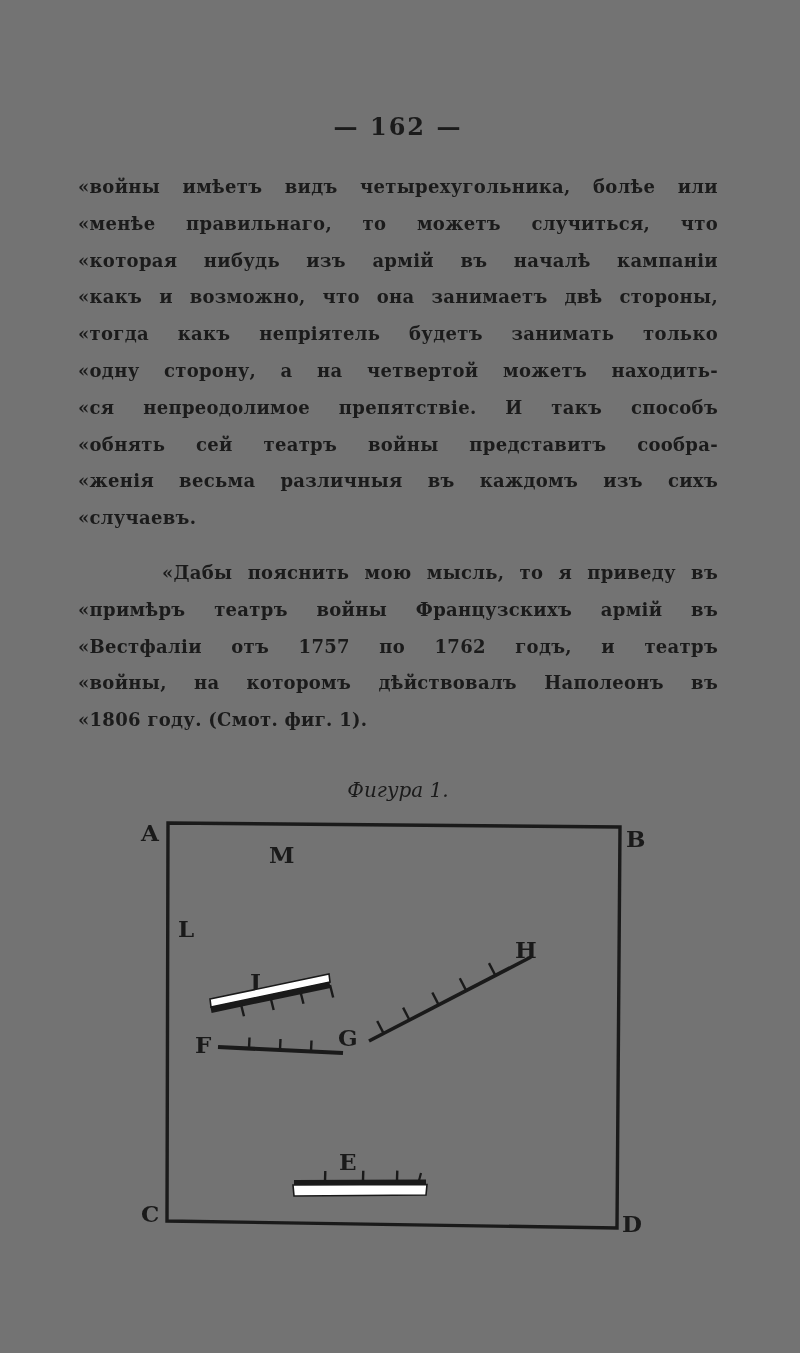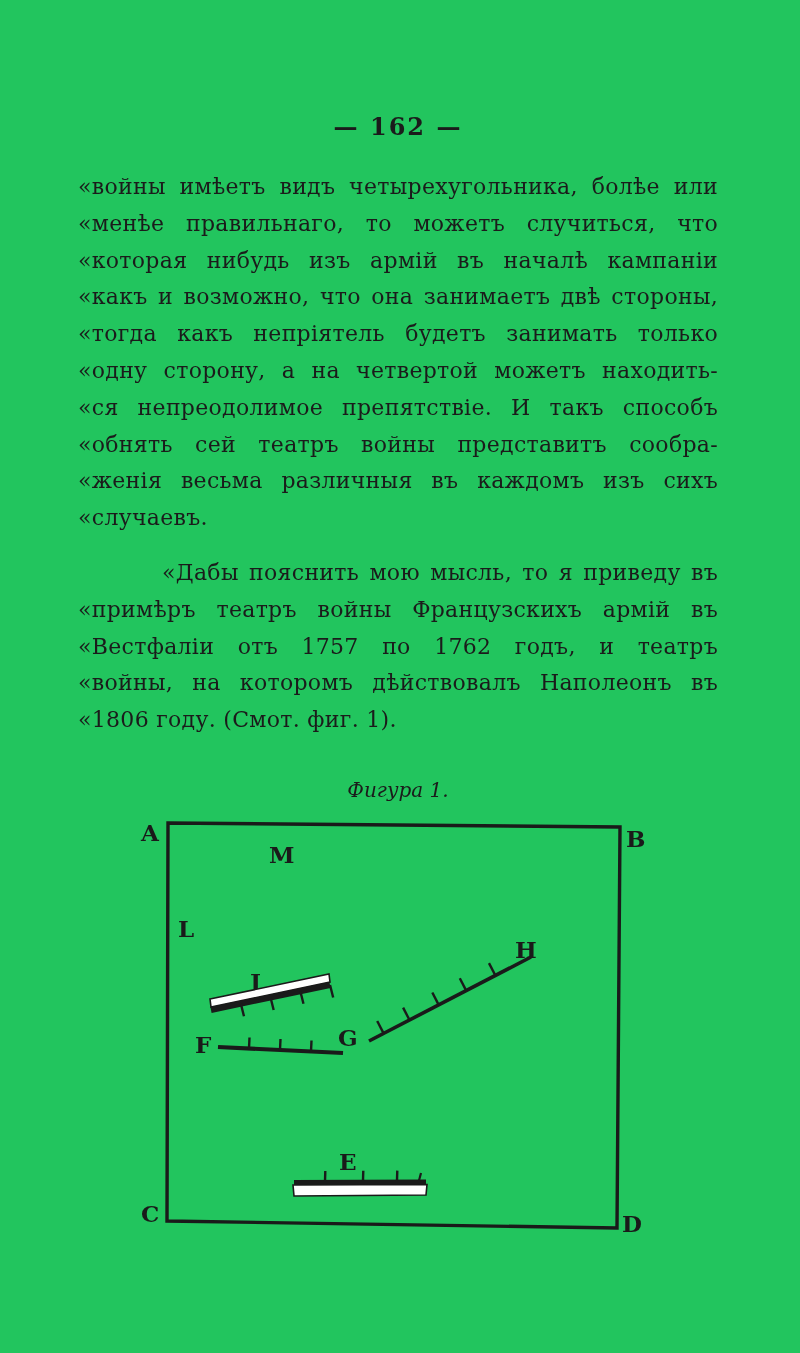--- a/index.html
+++ b/index.html
@@ -4,21 +4,21 @@
 <style>
   html, body {
     margin: 0;
     padding: 0;
     background: #ffffff;
   }
   .page {
     position: relative;
     width: 800px;
     height: 1353px;
-    background: #22c55e;
+    background: #737373;
     overflow: hidden;
     font-family: "DejaVu Serif", serif;
     color: #1b1b1b;
   }
   .page-number {
     position: absolute;
     top: 112px;
     left: 78px;
     width: 640px;
     text-align: center;
@@ -27,26 +27,27 @@
     letter-spacing: 2px;
     font-weight: bold;
   }
   .text-block {
     position: absolute;
     top: 169px;
     left: 78px;
     width: 640px;
   }
   .line {
-    font-size: 22px;
+    font-size: 18px;
     line-height: 36.8px;
     letter-spacing: 0.3px;
     text-align: justify;
     text-align-last: justify;
     white-space: normal;
+    font-weight: bold;
   }
   .line.no-just { text-align-last: left; }
   .line.indent { padding-left: 84px; margin-top: 18px; }
   .figure-caption {
     position: absolute;
     top: 770px;
     left: 78px;
     width: 640px;
     text-align: center;
     font-size: 20px;

